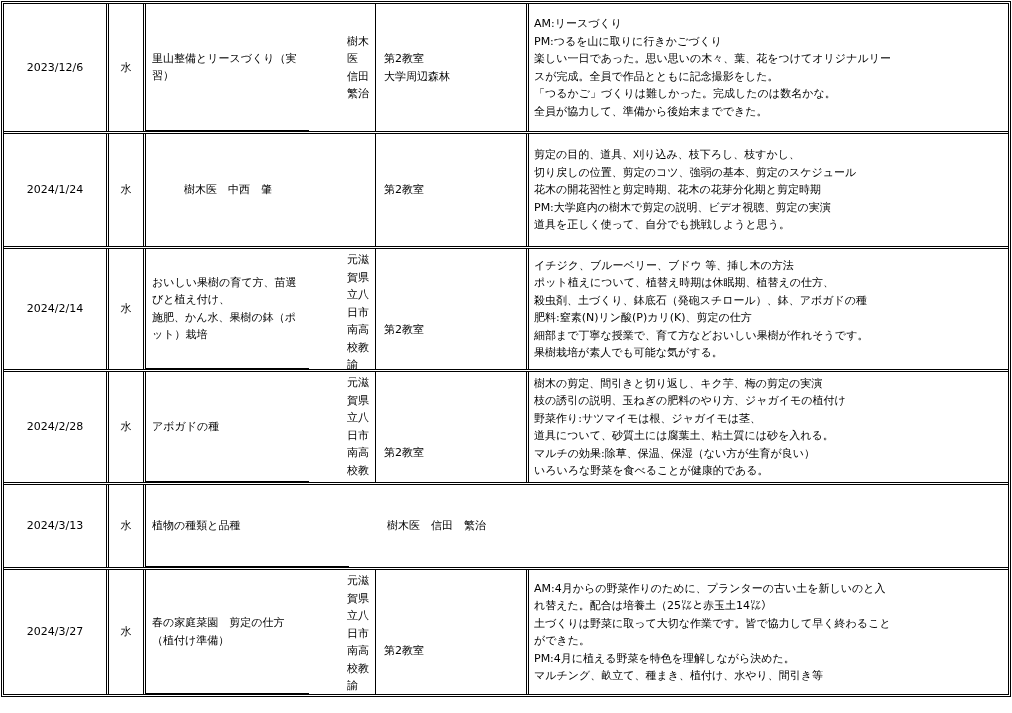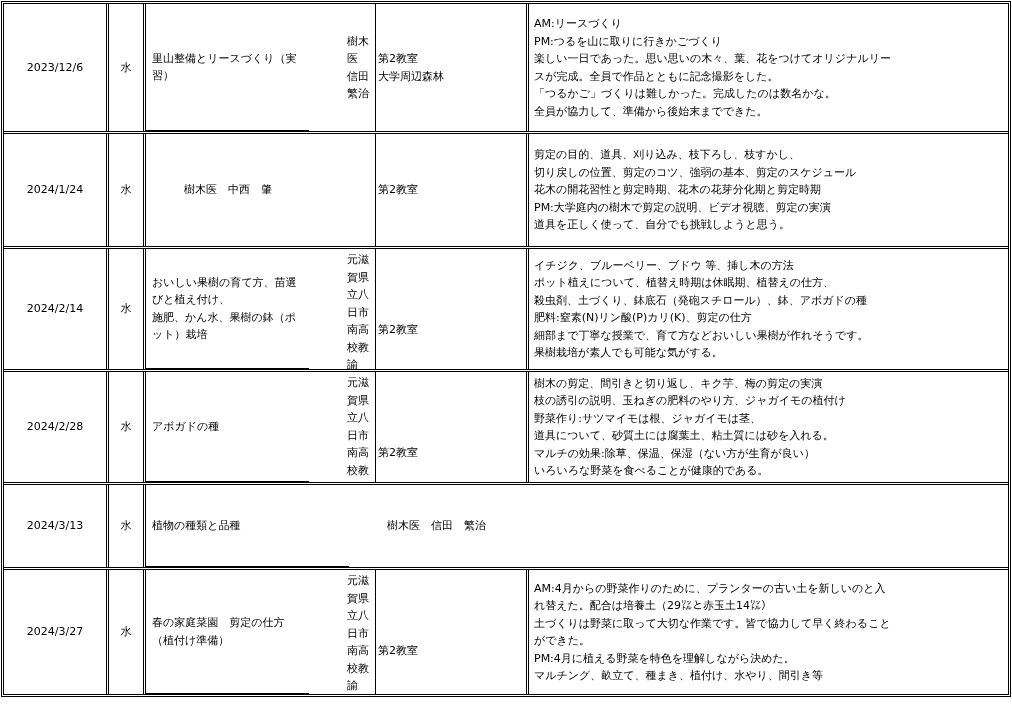--- a/index.html
+++ b/index.html
@@ -68,21 +68,21 @@
     align-items: center;
     padding: 2px 6px;
     box-sizing: border-box;
     white-space: pre-wrap;
     margin-left: 32px;
   }
   .room {
     border-left: 1px solid #000;
     display: flex;
     align-items: center;
-    padding: 2px 2px;
+    padding: 2px 8px;
     box-sizing: border-box;
     white-space: pre-wrap;
   }
   .notes-cell {
     display: flex;
     align-items: center;
     padding: 3px 5px;
     box-sizing: border-box;
   }
 </style>
@@ -182,20 +182,20 @@
     <div class="cell middle-cell">
       <div class="m-title">春の家庭菜園　剪定の仕方
 （植付け準備）</div>
       <div class="m-bottom">
         <div class="instructor">元滋賀県立八日市南高校教諭
 松原　治夫</div>
         <div class="room">第2教室</div>
       </div>
     </div>
     <div class="cell notes-cell">AM:4月からの野菜作りのために、プランターの古い土を新しいのと入
-れ替えた。配合は培養土（29㍑と赤玉土14㍑）
+れ替えた。配合は培養土（25㍑と赤玉土14㍑）
 土づくりは野菜に取って大切な作業です。皆で協力して早く終わること
 ができた。
 PM:4月に植える野菜を特色を理解しながら決めた。
 マルチング、畝立て、種まき、植付け、水やり、間引き等</div>
   </div>
 
 </div>
 
 </body></html>

